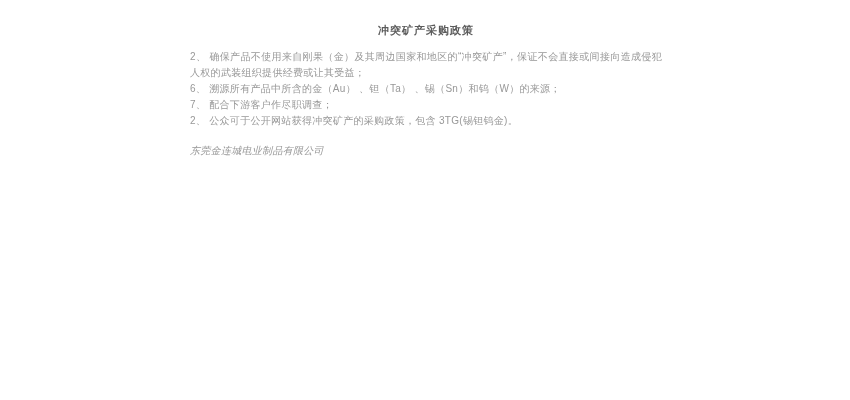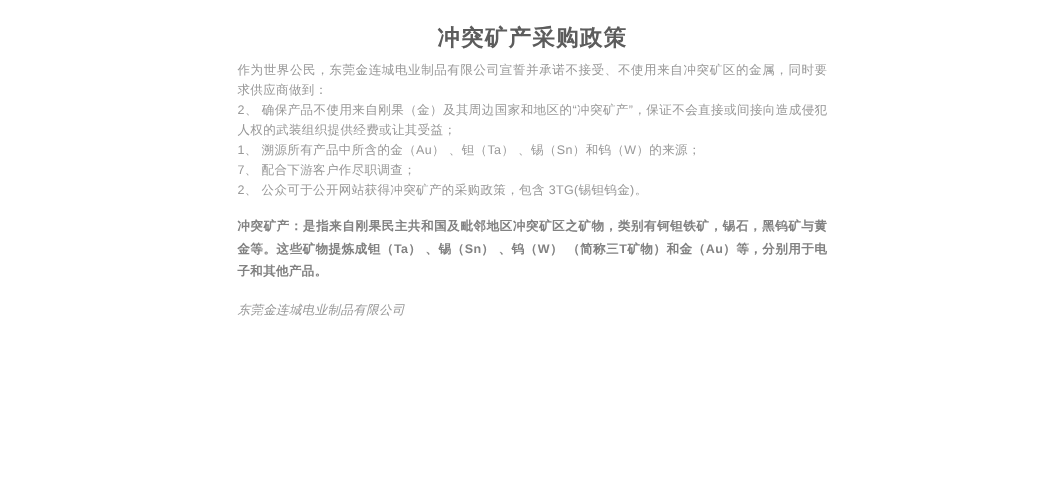--- a/index.html
+++ b/index.html
@@ -14,21 +14,21 @@
   .doc {
     position: absolute;
     left: 190px;
     top: 22px;
     width: 472px;
     color: #989898;
     font-size: 10px;
     line-height: 16px;
   }
   .doc-title {
-    font-size: 18px;
+    font-size: 11px;
     font-weight: bold;
     color: #5c5c5c;
     text-align: center;
     letter-spacing: 1px;
     margin: 0 0 11px 0;
   }
   .doc p {
     margin: 0;
     text-align: justify;
     letter-spacing: 0.3px;
@@ -49,23 +49,21 @@
     font-style: italic;
   }
 </style>
 </head>
 <body>
 
 <div class="doc">
   <h1 class="doc-title">冲突矿产采购政策</h1>
 
 
-  <p>作为世界公民，东莞金连城电业制品有限公司宣誓并承诺不接受、不使用来自冲突矿区的金属，同时要求供应商做到：</p>
 
   <p>2、 确保产品不使用来自刚果（金）及其周边国家和地区的“冲突矿产”，保证不会直接或间接向造成侵犯人权的武装组织提供经费或让其受益；</p>
-  <p>1、 溯源所有产品中所含的金（Au） 、钽（Ta） 、锡（Sn）和钨（W）的来源；</p>
+  <p>6、 溯源所有产品中所含的金（Au） 、钽（Ta） 、锡（Sn）和钨（W）的来源；</p>
   <p>7、 配合下游客户作尽职调查；</p>
   <p>2、 公众可于公开网站获得冲突矿产的采购政策，包含 3TG(锡钽钨金)。</p>
 
-  <p class="definition">冲突矿产：是指来自刚果民主共和国及毗邻地区冲突矿区之矿物，类别有钶钽铁矿，锡石，黑钨矿与黄金等。这些矿物提炼成钽（Ta） 、锡（Sn） 、钨（W） （简称三T矿物）和金（Au）等，分别用于电子和其他产品。</p>
 
   <p class="signature">东莞金连城电业制品有限公司</p>
 </div>
 
 </body></html>

